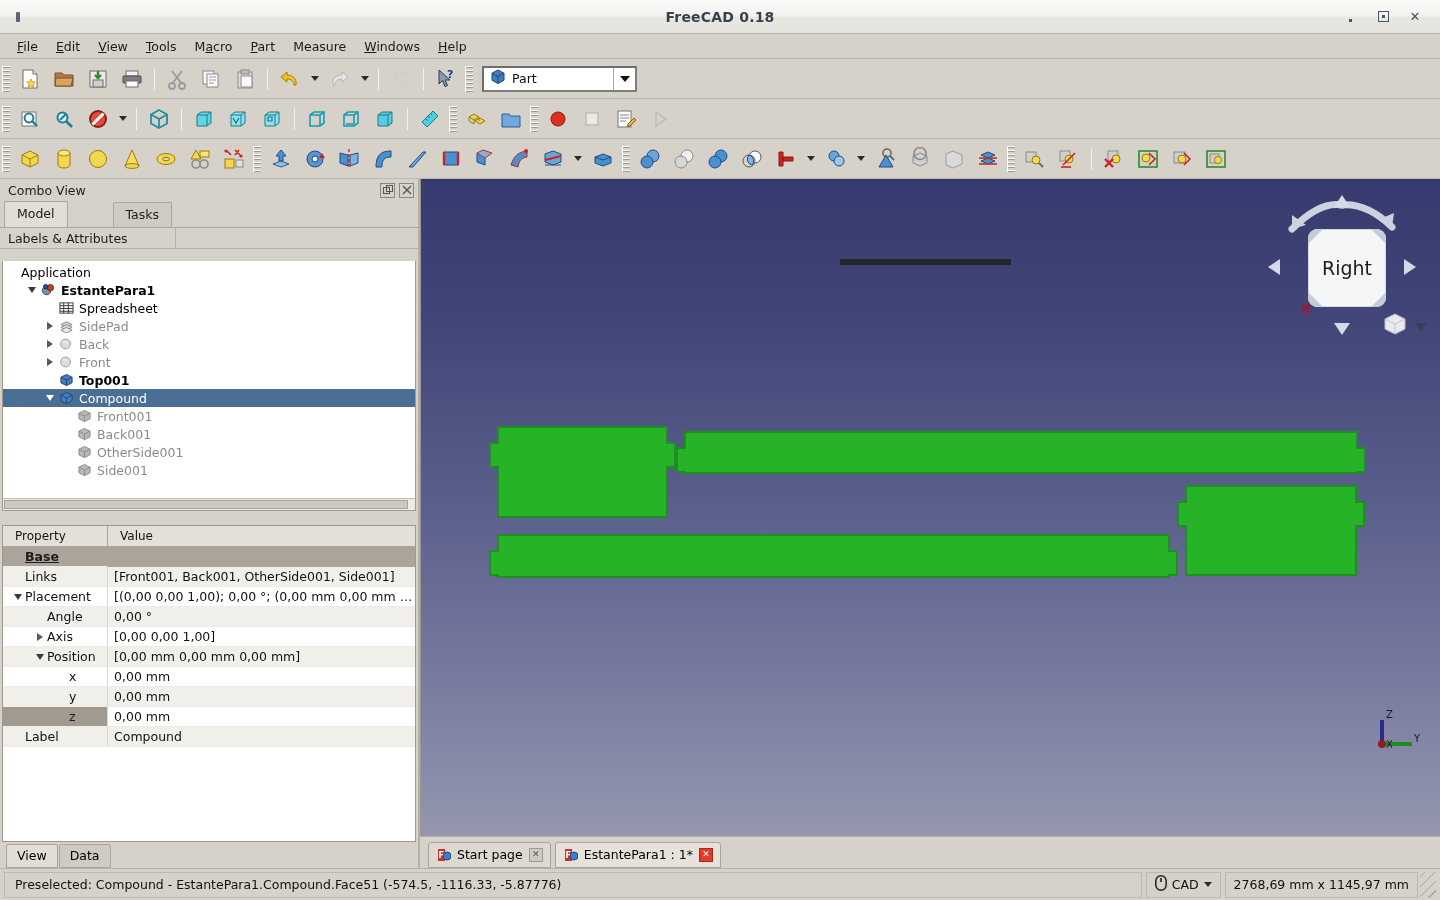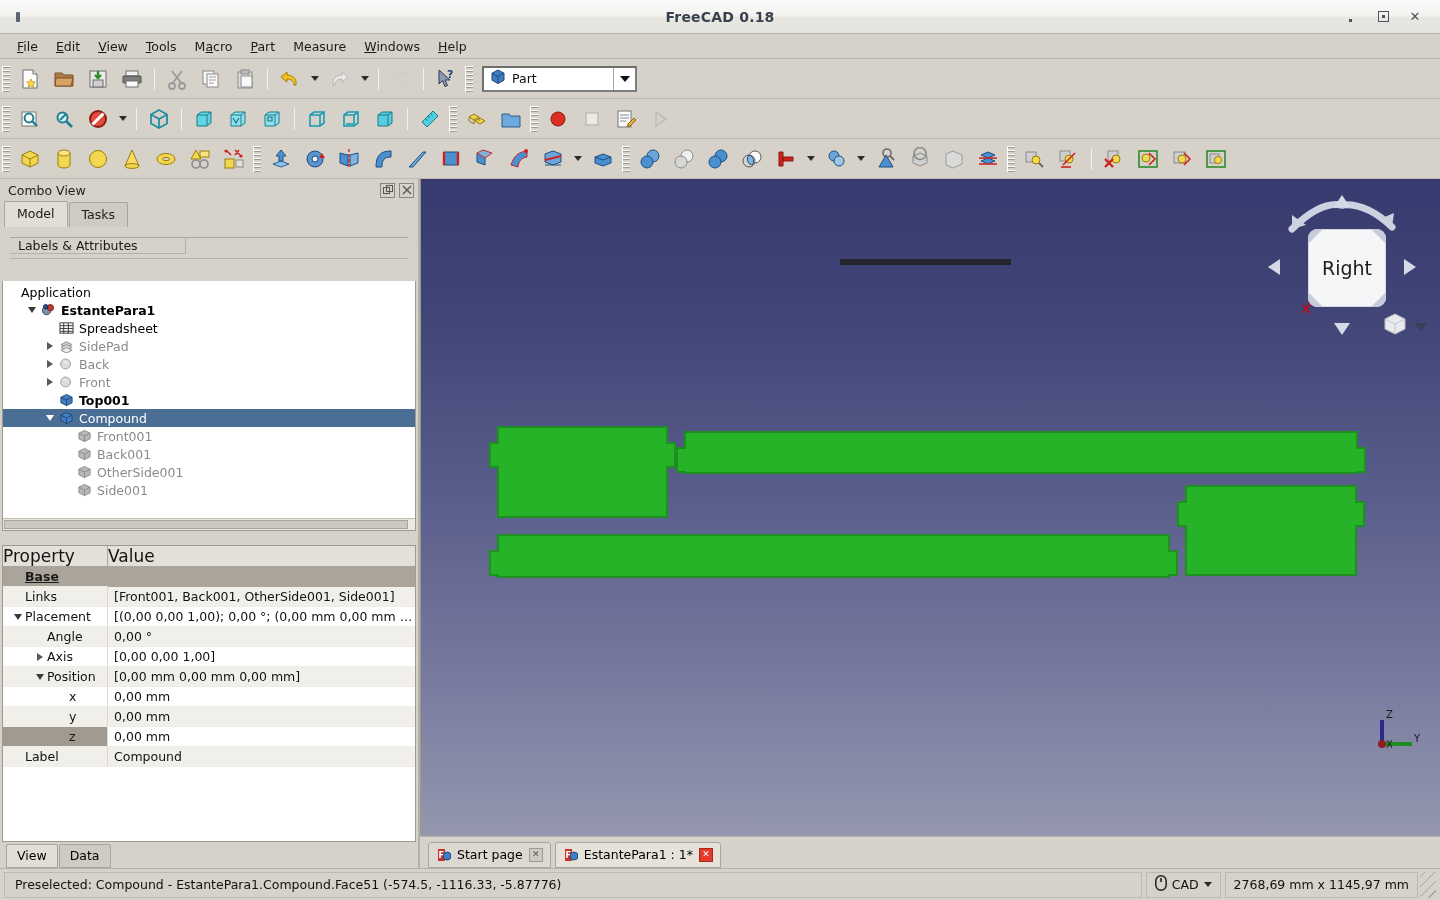--- a/index.html
+++ b/index.html
@@ -113,30 +113,30 @@
   .combo-title {
     height: 22px; display: flex; align-items: center;
     padding: 0 4px 0 8px; font-size: 12.5px; color: #1d1d1d;
   }
   .combo-title .spacer { flex: 1; }
   .dockbtn {
     width: 15px; height: 15px; border: 1px solid #8b8780; margin-left: 4px;
     background: #d6d2ca; display:flex; align-items:center; justify-content:center;
     cursor: default;
   }
-  .tabs-mt { display: flex; padding-left: 4px; height: 26px; align-items: flex-end; }
+  .tabs-mt { display: flex; padding-left: 4px; height: 26px; align-items: flex-end; gap: 44px; }
   .mt-tab {
     padding: 4px 12px 5px 12px; font-size: 12.5px; background: #cfcbc3;
     border: 1px solid #aaa69c; border-bottom: none; margin-right: 1px;
     border-radius: 2px 2px 0 0; cursor: default; color:#1b1b1b;
   }
   .mt-tab.active { background: #e2ded6; border-color: #a9a59b; padding-bottom: 6px; }
   .labels-bar {
-    height: 22px; margin: 10px; display:flex; align-items: stretch;
-    background: #d6d2ca; border-top: 1px solid #aaa69c; flex-direction: column;
+    height: 22px; margin: 0; display:flex; align-items: stretch;
+    background: #d6d2ca; border-top: 1px solid #aaa69c;
   }
   .labels-col {
     width: 176px; display: flex; align-items: center; padding-left: 8px;
     font-size: 12.5px; color: #1b1b1b;
     background: #d6d2ca;
     border: 1px solid #b5b1a7; border-left: none; border-top: none;
   }
   .labels-rest { flex: 1; border-bottom: 1px solid #b5b1a7; background: #d6d2ca;}
 
   .tree {
@@ -163,21 +163,21 @@
   }
   .tree-scroll-h .thumb { position:absolute; left:1px; top:1px; bottom:1px; width: 404px; background:#cdc9c1; border:1px solid #a9a59c;}
 
   
   .props {
     flex: 1 1 auto; background: #fff; margin: 2px 2px 0 2px;
     border: 1px solid #9e9a92; overflow: hidden; display:flex; flex-direction:column;
   }
   .prop-head { display: flex; height: 21px; background: #e4e0d8; border-bottom: 1px solid #a9a59c; }
   .prop-head div {
-    font-size: 17px; display:flex; align-items:center; padding-left: 0;
+    font-size: 12px; display:flex; align-items:center; padding-left: 12px;
     border-right: 1px solid #a9a59c; color: #131313;
   }
   .prop-head .c1 { width: 105px; }
   .prop-head .c2 { flex: 1; border-right: none; }
   .prop-body { flex: 1 1 auto; overflow: hidden; }
   .prow { display: flex; height: 20px; font-size: 12.5px; align-items: stretch; }
   .prow .pname {
     width: 105px; display: flex; align-items: center;
     border-right: 1px solid #dcd8d0; border-bottom: 1px solid #efece6;
     background: #fff; color: #111;

